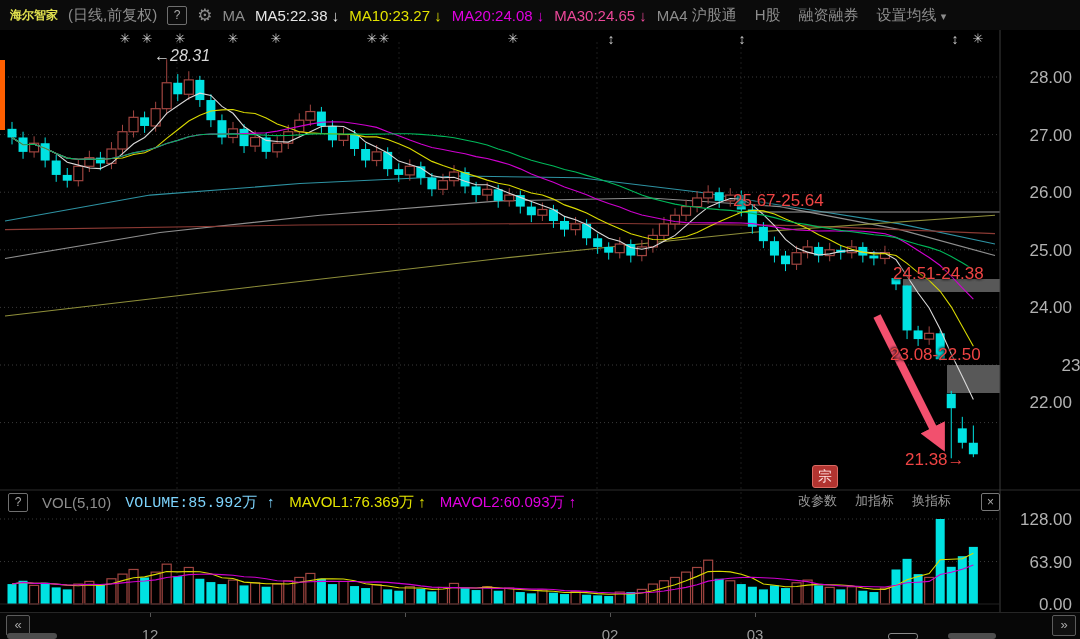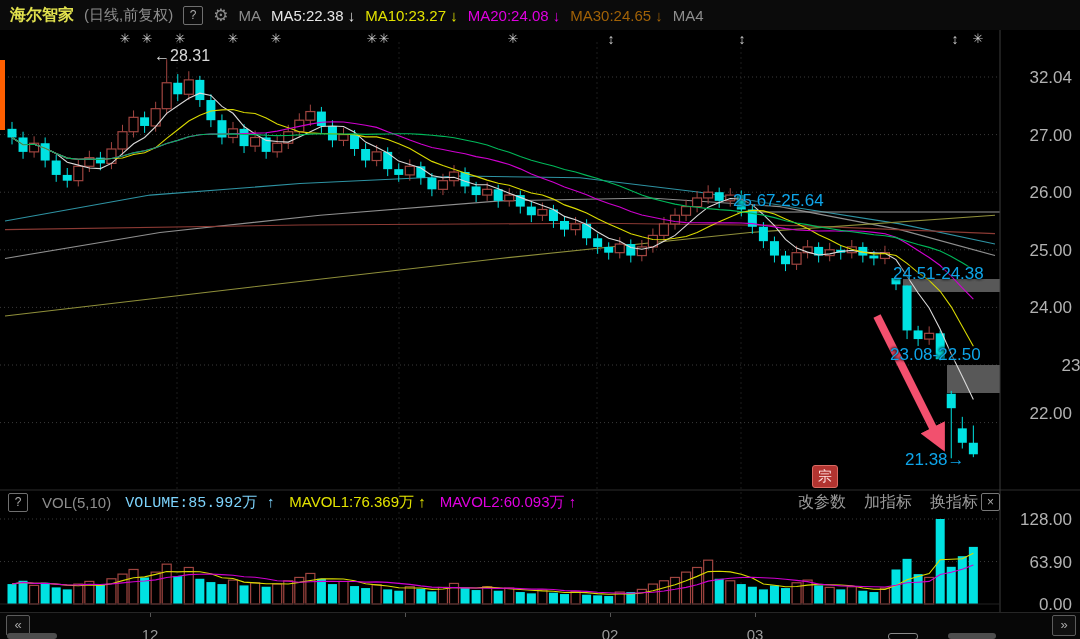--- a/index.html
+++ b/index.html
@@ -3,44 +3,44 @@
 <meta charset="utf-8">
 <style>
   html,body{margin:0;padding:0;background:#000;}
   body{width:1080px;height:639px;position:relative;overflow:hidden;
        font-family:"Liberation Sans","DejaVu Sans",sans-serif;
        -webkit-font-smoothing:antialiased;color:#999;}
   
   .titlebar{position:absolute;left:0;top:0;width:1080px;height:30px;background:#0b0b0b;
             display:flex;align-items:center;gap:10px;padding-left:10px;box-sizing:border-box;
             font-size:15px;white-space:nowrap;z-index:30;}
-  .sym{color:#e2e24e;font-size:16px;font-weight:bold;}
+  .sym{color:#e2e24e;font-size:12px;font-weight:bold;}
   .dim{color:#8d8d8d;}
   .qbox{display:inline-flex;align-items:center;justify-content:center;width:18px;height:17px;
         border:1px solid #6f6f6f;border-radius:2px;color:#aaa;font-size:12px;}
   .gear{color:#8d8d8d;font-size:17px;}
-  .ma-w{color:#e6e6e6;} .ma-y{color:#e3e300;} .ma-m{color:#e000e0;} .ma-g{color:#a16207;}
+  .ma-w{color:#e6e6e6;} .ma-y{color:#e3e300;} .ma-m{color:#e000e0;} .ma-g{color:#ec4899;}
   .hdr-links{display:flex;gap:18px;color:#8d8d8d;}
   .caret{font-size:11px;color:#8d8d8d;}
   
   #chart{position:absolute;left:0;top:30px;z-index:1;}
   .axis-label{position:absolute;width:70px;text-align:right;font-size:17px;color:#b2b2b2;z-index:5;}
   .marker{position:absolute;top:31px;color:#c9c9c9;font-size:13px;z-index:6;transform:translateX(-50%);}
   .marker.ud{font-weight:bold;font-size:14px;}
-  .anno{position:absolute;color:#0ea5e9;font-size:17px;z-index:12;white-space:nowrap;
+  .anno{position:absolute;color:#ef4444;font-size:17px;z-index:12;white-space:nowrap;
         text-shadow:0 0 3px #000,0 0 3px #000;}
   .anno.peak{font-size:16px;color:#d8d8d8;}
   .badge{position:absolute;left:812px;top:465px;width:24px;height:21px;background:#b23430;
          border:1px solid #d96a62;border-radius:3px;color:#ffe2e2;font-size:14px;line-height:21px;
          text-align:center;z-index:12;}
   .left-strip{position:absolute;left:0;top:60px;width:5px;height:70px;background:#ff5f00;z-index:4;}
   
   .volbar{position:absolute;left:8px;top:492px;height:20px;display:flex;align-items:center;gap:14px;
           font-size:15px;z-index:20;white-space:nowrap;}
-  .vol-actions{position:absolute;left:798px;top:492px;display:flex;gap:18px;font-size:16px;
+  .vol-actions{position:absolute;left:798px;top:492px;display:flex;gap:18px;font-size:13px;
                color:#9a9a9a;z-index:20;}
   .xbox{position:absolute;left:981px;top:493px;width:17px;height:16px;border:1px solid #777;
         border-radius:2px;color:#aaa;font-size:12px;line-height:16px;text-align:center;z-index:20;}
   .vw{color:#7dd3fc;font-family:Liberation Mono, monospace;} .vy{color:#e3e300;} .vm{color:#e000e0;}
   
   .bottombar{position:absolute;left:0;top:612px;width:1080px;height:27px;background:#070707;
              border-top:1px solid #262626;z-index:25;}
   .nav-btn{position:absolute;top:2px;width:22px;height:19px;border:1px solid #5c5c5c;border-radius:2px;
            color:#a8a8a8;font-size:13px;line-height:18px;text-align:center;background:#101010;}
   .x-label{position:absolute;top:13px;transform:translateX(-50%);font-size:15px;color:#9a9a9a;}
@@ -56,20 +56,26 @@
   <span class="sym">海尔智家</span>
   <span class="dim">(日线,前复权)</span>
   <span class="qbox">?</span>
   <span class="gear">⚙</span>
   <span class="dim">MA</span>
   <span class="ma-w"><span>MA5:22.38</span> <span>↓</span></span>
   <span class="ma-y"><span>MA10:23.27</span> <span>↓</span></span>
   <span class="ma-m"><span>MA20:24.08</span> <span>↓</span></span>
   <span class="ma-g"><span>MA30:24.65</span> <span>↓</span></span>
   <span class="dim" style="margin-right:-6px;">MA4</span>
+  <span class="hdr-links">
+    <span>沪股通</span>
+    <span>H股</span>
+    <span>融资融券</span>
+    <span><span>设置均线</span> <span class="caret">▾</span></span>
+  </span>
 </div>
 
 <svg id="chart" width="1080" height="582">
     <defs>
       <marker id="ah" viewBox="0 0 10 10" refX="6" refY="5" markerWidth="3.4" markerHeight="3.4" orient="auto">
         <path d="M0,0 L10,5 L0,10 z" fill="#f2506e"></path>
       </marker>
     </defs>
     <line x1="177" y1="12" x2="177" y2="574" stroke="#1d1d1d" stroke-dasharray="2 3"></line>
     <line x1="399" y1="12" x2="399" y2="574" stroke="#1d1d1d" stroke-dasharray="2 3"></line>
@@ -376,33 +382,33 @@
     <span class="marker " style="left: 276px;">✳</span>
     <span class="marker " style="left: 372px;">✳</span>
     <span class="marker " style="left: 384px;">✳</span>
     <span class="marker " style="left: 513px;">✳</span>
     <span class="marker " style="left: 978px;">✳</span>
     <span class="marker ud" style="left: 611px;">↕</span>
     <span class="marker ud" style="left: 742px;">↕</span>
     <span class="marker ud" style="left: 955px;">↕</span>
   </div>
 <div id="axis-labels">
-    <div class="axis-label" style="left: 1002px; top: 68px;">32.04</div>
+    <div class="axis-label" style="left: 1002px; top: 68px;">28.00</div>
     <div class="axis-label" style="left: 1002px; top: 125.6px;">27.00</div>
     <div class="axis-label" style="left: 1002px; top: 183.2px;">26.00</div>
     <div class="axis-label" style="left: 1002px; top: 240.8px; text-align: right;">25.00</div>
     <div class="axis-label" style="left: 1002px; top: 298.4px;">24.00</div>
     <div class="axis-label" style="left: 1002px; top: 356px; padding-left: 32px;">23.00</div>
-    <div class="axis-label" style="left: 1002px; top: 404px;">22.00</div>
+    <div class="axis-label" style="left: 1002px; top: 393px;">22.00</div>
     <div class="axis-label" style="left: 1002px; top: 510px;">128.00</div>
     <div class="axis-label" style="left: 1002px; top: 552.566px;">63.90</div>
     <div class="axis-label" style="left: 1002px; top: 595px;">0.00</div>
   </div>
 
-<div class="anno peak" style="left:154px;top:47px;">←28.31</div>
+<div class="anno peak" style="left:154px;top:47px;font-style:italic;">←28.31</div>
 <div class="anno" style="left:733px;top:191px;">25.67-25.64</div>
 <div class="anno" style="left:893px;top:264px;">24.51-24.38</div>
 <div class="anno" style="left:890px;top:345px;">23.08-22.50</div>
 <div class="anno" style="left:905px;top:450px;">21.38→</div>
 <div class="badge">宗</div>
 
 <div class="volbar">
   <span class="qbox">?</span>
   <span class="dim">VOL(5,10)</span>
   <span class="vw"><span>VOLUME:85.992万</span> <span>↑</span></span>

